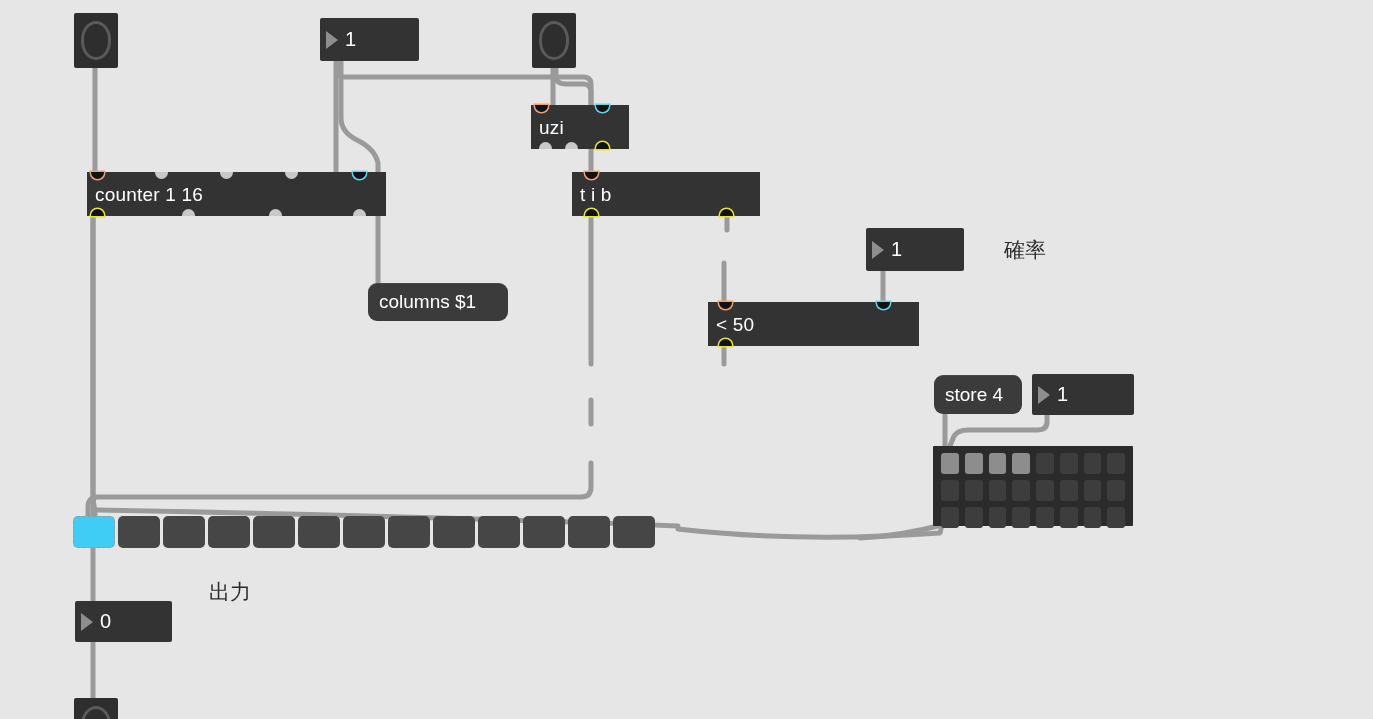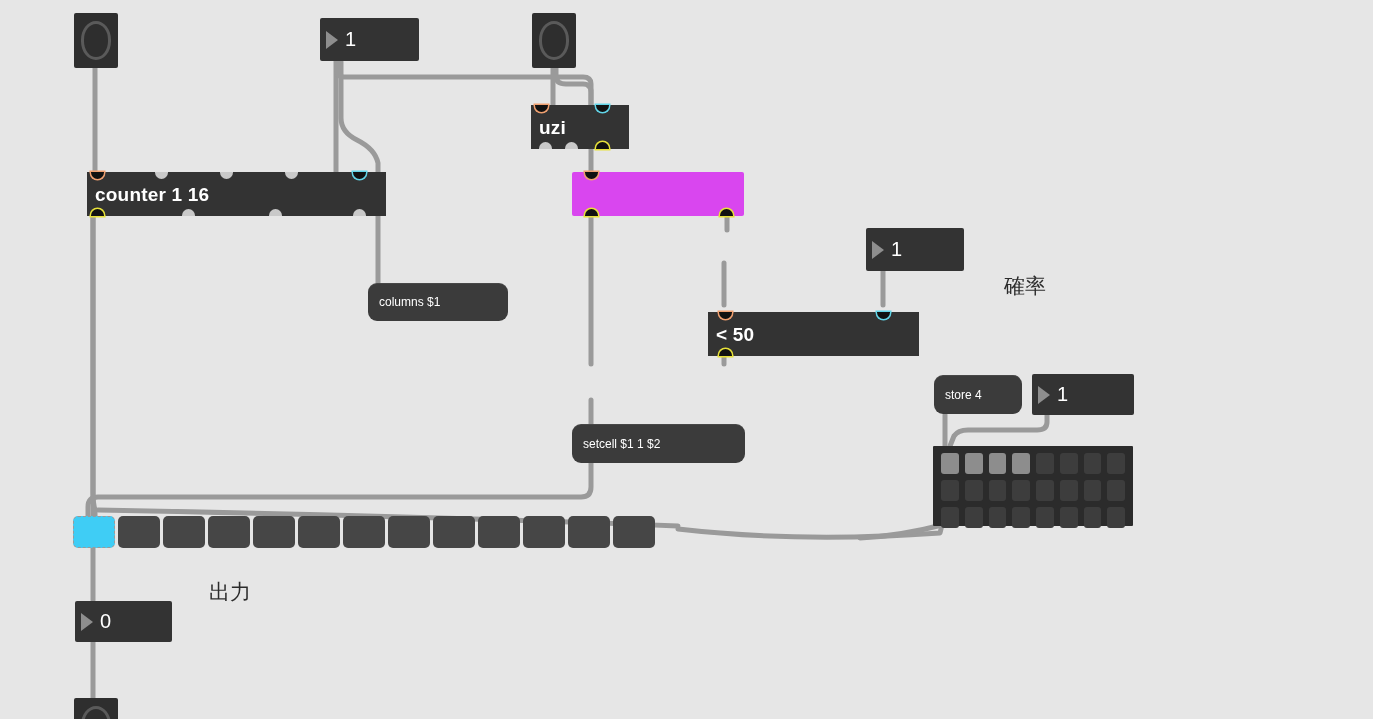--- a/index.html
+++ b/index.html
@@ -38,25 +38,24 @@
     border-radius: 2px;
     box-shadow: 0 0 0 1px rgba(0,0,0,0.15);
     display: flex;
     align-items: center;
     padding: 0 8px;
     white-space: nowrap;
     letter-spacing: 0.2px;
   }
   .objframe {
     position: absolute;
-    background: #d946ef;
+    background: #22c55e;
     border-radius: 2px;
     padding: 0 0;
     box-sizing: border-box;
-    font-weight: bold;
   }
   .objframe > .objbox {
     position: relative;
     width: 100%;
     height: 100%;
     box-shadow: none;
     border-radius: 0;
   }
 
   
@@ -72,21 +71,21 @@
   .port.bot { bottom: 0; border-radius: 8px 8px 0 0; }
   .port.hot  { box-shadow: 0 0 0 1.5px #f0a070; }
   .port.cold { box-shadow: 0 0 0 1.5px #62d5e8; }
   .port.out  { box-shadow: 0 0 0 1.5px #e8e23a; }
   .port.dim  { background: #c9c9c9; box-shadow: none; }
 
   
   .msgbox {
     background: #3b3b3b;
     color: #ffffff;
-    font-size: 12px;
+    font-size: 19px;
     border-radius: 9px;
     display: flex;
     align-items: center;
     padding: 0 11px;
     white-space: nowrap;
     box-shadow: inset 0 1px 0 rgba(255,255,255,0.07);
   }
 
   
   .numbox {
@@ -259,52 +258,52 @@
     <span class="port top dim" style="left:133px;"></span>
     <span class="port top dim" style="left:198px;"></span>
     <span class="port top cold" style="right:4px;"></span>
     <span class="port bot out" style="left:4px;"></span>
     <span class="port bot dim" style="left:95px;"></span>
     <span class="port bot dim" style="left:182px;"></span>
     <span class="port bot dim" style="right:4px;"></span>
   </div>
 
   <div class="node objframe" style="left:572px; top:172px; width:172px; height:44px;">
+    <div class="objbox">
+      <span>t i b</span>
+    </div>
     <span class="port top hot" style="left:13px;"></span>
     <span class="port bot out" style="left:13px;"></span>
     <span class="port bot out" style="right:11px;"></span>
   </div>
 
 
   <div class="node numbox" style="left:866px; top:228px; width:98px; height:43px;">
     <span class="tri"></span>
     <span>1</span>
   </div>
 
-  <div class="node comment" style="left:1004px; top:236px;margin-top:36px;">
+  <div class="node comment" style="left:1004px; top:236px;">
     <span>確率</span>
   </div>
 
-  <div class="node objframe" style="left:708px; top:312px; width:195px; height:44px;">
+  <div class="node objframe" style="left:708px; top:302px; width:195px; height:44px;">
     <div class="objbox">
       <span>&lt; 50</span>
     </div>
     <span class="port top hot" style="left:11px;"></span>
     <span class="port top cold" style="right:13px;"></span>
     <span class="port bot out" style="left:11px;"></span>
   </div>
 
   <div class="node msgbox" style="left:368px; top:283px; width:140px; height:38px;">
     <span>columns $1</span>
   </div>
 
 
-  <div class="node msgbox" style="left:572px; top:424px; width:173px; height:39px;">
-    <span>setcell $1 1 $2</span>
-  </div>
 
   <div class="node msgbox" style="left:934px; top:375px; width:88px; height:39px;">
     <span>store 4</span>
   </div>
 
   <div class="node numbox" style="left:1032px; top:374px; width:102px; height:41px;">
     <span class="tri"></span>
     <span>1</span>
   </div>
 

